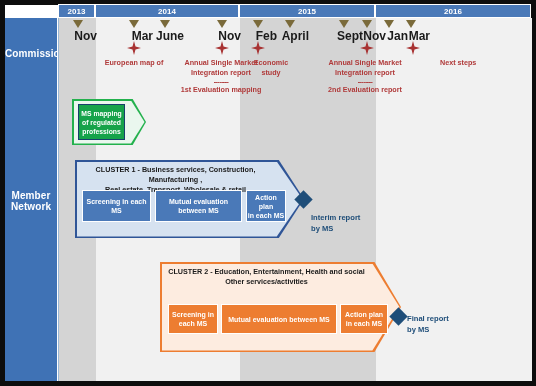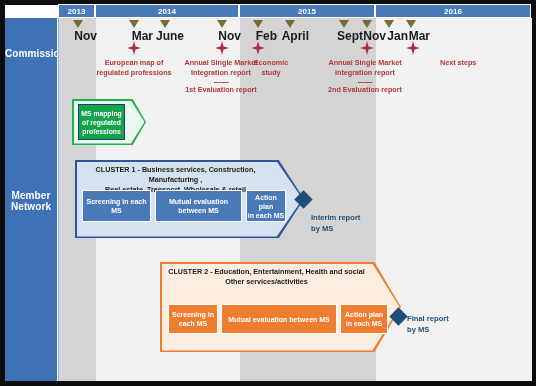--- a/index.html
+++ b/index.html
@@ -204,29 +204,28 @@
       </svg>
   </div>
   <div class="star" style="left:406px;top:41px;">
     <svg width="14" height="14" viewBox="0 0 14 14">
         <path d="M7 0 L8.5 5.5 L14 7 L8.5 8.5 L7 14 L5.5 8.5 L0 7 L5.5 5.5 Z" fill="#a83232"></path>
       </svg>
   </div>
 
   <div class="ctext" style="left:84px;top:58px;width:100px;">
     <div>European map of</div>
-    <div>regulated professions</div>
   </div>
 
   <div class="ctext" style="left:168px;top:58px;width:106px;">
     <div>Annual Single Market</div>
     <div>Integration report</div>
   </div>
   <div class="dashes" style="left:168px;top:78px;width:106px;">--------</div>
-  <div class="ctext" style="left:168px;top:85px;width:106px;">1st Evaluation report</div>
+  <div class="ctext" style="left:168px;top:85px;width:106px;">1st Evaluation mapping</div>
 
   <div class="ctext" style="left:248px;top:58px;width:46px;">
     <div>Economic</div>
     <div>study</div>
   </div>
 
   <div class="ctext" style="left:312px;top:58px;width:106px;">
     <div>Annual Single Market</div>
     <div>Integration report</div>
   </div>

